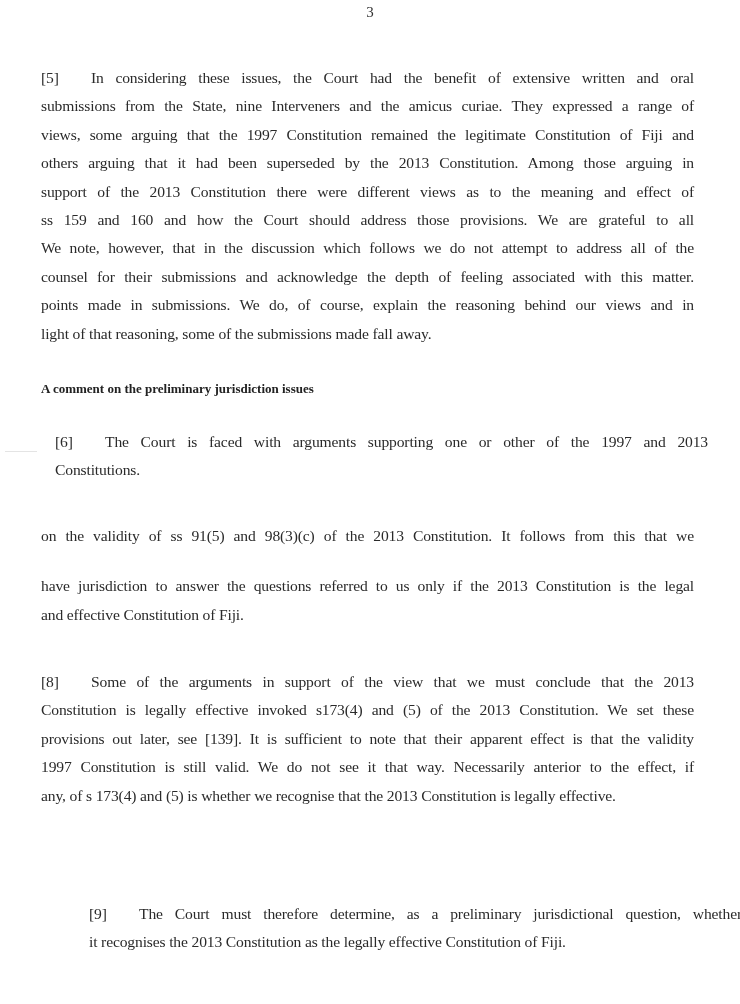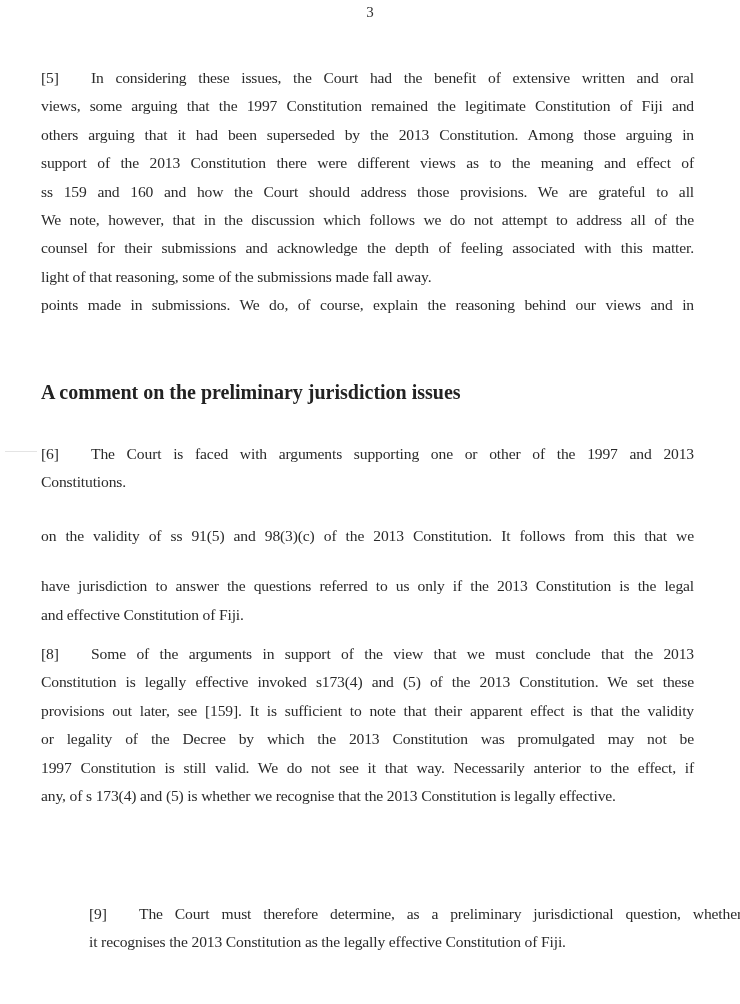--- a/index.html
+++ b/index.html
@@ -3,63 +3,63 @@
 <meta charset="utf-8">
 <style>
   html, body { margin: 0; padding: 0; background: #ffffff; }
   body { width: 740px; height: 1004px; overflow: hidden; position: relative;
          font-family: "Liberation Serif", "DejaVu Serif", serif; color: #2a2a2a; }
   .page-number { position: absolute; top: 4px; left: 0; width: 740px; text-align: center;
                  font-size: 15px; color: #333; }
   .para { position: absolute; left: 41px; width: 653px; font-size: 15.6px; line-height: 28.4px;
           text-align: justify; margin: 0; letter-spacing: -0.15px; }
   .para .num { display: inline-block; width: 50px; }
-  .heading { position: absolute; left: 41px; top: 381px; font-weight: bold; font-size: 20px;
+  .heading { position: absolute; left: 41px; top: 381px; font-weight: bold; font-size: 13px;
              margin: 0; color: #222; }
   .para .line { display: block; text-align: justify; text-align-last: justify; white-space: nowrap; }
   .para .line.last { text-align-last: left; }
   .margin-mark { position: absolute; left: 5px; top: 451px; width: 32px; height: 1px; background: #e4e4e4; }
 </style>
 </head>
 <body>
 
 <div class="page-number">3</div>
 
 <div class="para" style="top:64px;">
   <span class="line" style="display: block;"><span class="num">[5]</span><span>In considering these issues, the Court had the benefit of extensive written and oral</span></span>
+  <span class="line" style="display: block;">submissions from the State, nine Interveners and the amicus curiae.  They expressed a range of</span>
   <span class="line" style="display: block;">views, some arguing that the 1997 Constitution remained the legitimate Constitution of Fiji and</span>
   <span class="line" style="display: block;">others arguing that it had been superseded by the 2013 Constitution.  Among those arguing in</span>
   <span class="line" style="display: block;">support of the 2013 Constitution there were different views as to the meaning and effect of</span>
   <span class="line" style="display: block;">ss 159 and 160 and how the Court should address those provisions.  We are grateful to all</span>
   <span class="line" style="display: block;">We note, however, that in the discussion which follows we do not attempt to address all of the</span>
   <span class="line" style="display: block;">counsel for their submissions and acknowledge the depth of feeling associated with this matter.</span>
+  <span class="line" style="display: block;">points made in submissions.  We do, of course, explain the reasoning behind our views and in</span>
   <span class="line last" style="display: block;">light of that reasoning, some of the submissions made fall away.</span>
-  <span class="line" style="display: block;">points made in submissions.  We do, of course, explain the reasoning behind our views and in</span>
 </div>
 
 <h3 class="heading">A comment on the preliminary jurisdiction issues</h3>
 
 <div class="margin-mark"></div>
 
-<div class="para" style="top:440px;">
+<div class="para" style="top:428px;margin-left:14px;">
   <span class="line" style="display: block;"><span class="num">[6]</span><span>The Court is faced with arguments supporting one or other of the 1997 and 2013</span></span>
   <span class="line last" style="display: block;">Constitutions.</span>
 </div>
 
 <div class="para" style="top:522px;">
   <span class="line" style="display: block;">on the validity of ss 91(5) and 98(3)(c) of the 2013 Constitution.  It follows from this that we</span>
   <span class="line" style="display: block; margin-top: 22px;">have jurisdiction to answer the questions referred to us only if the 2013 Constitution is the legal</span>
   <span class="line last" style="display: block;">and effective Constitution of Fiji.</span>
 </div>
 
-<div class="para" style="top:640px;">
+<div class="para" style="top:668px;">
   <span class="line" style="display: block;"><span class="num">[8]</span><span>Some of the arguments in support of the view that we must conclude that the 2013</span></span>
   <span class="line" style="display: block;">Constitution is legally effective invoked s173(4) and (5) of the 2013 Constitution.  We set these</span>
-  <span class="line" style="display: block;">provisions out later, see [159].  It is sufficient to note that their apparent effect is that the validity</span>
-  <span class="line" style="display: block;">or legality of the Decree by which the 2013 Constitution was promulgated may not be</span>
+  <span class="line" style="display: block;">provisions out later, see [139].  It is sufficient to note that their apparent effect is that the validity</span>
   <span class="line" style="display: block;">1997 Constitution is still valid.  We do not see it that way.  Necessarily anterior to the effect, if</span>
   <span class="line last" style="display: block;">any, of s 173(4) and (5) is whether we recognise that the 2013 Constitution is legally effective.</span>
 </div>
 
 <div class="para" style="top:900px;margin-left:48px;">
   <span class="line" style="display: block;"><span class="num">[9]</span><span>The Court must therefore determine, as a preliminary jurisdictional question, whether</span></span>
   <span class="line last" style="display: block;">it recognises the 2013 Constitution as the legally effective Constitution of Fiji.</span>
 </div>
 
 </body></html>

